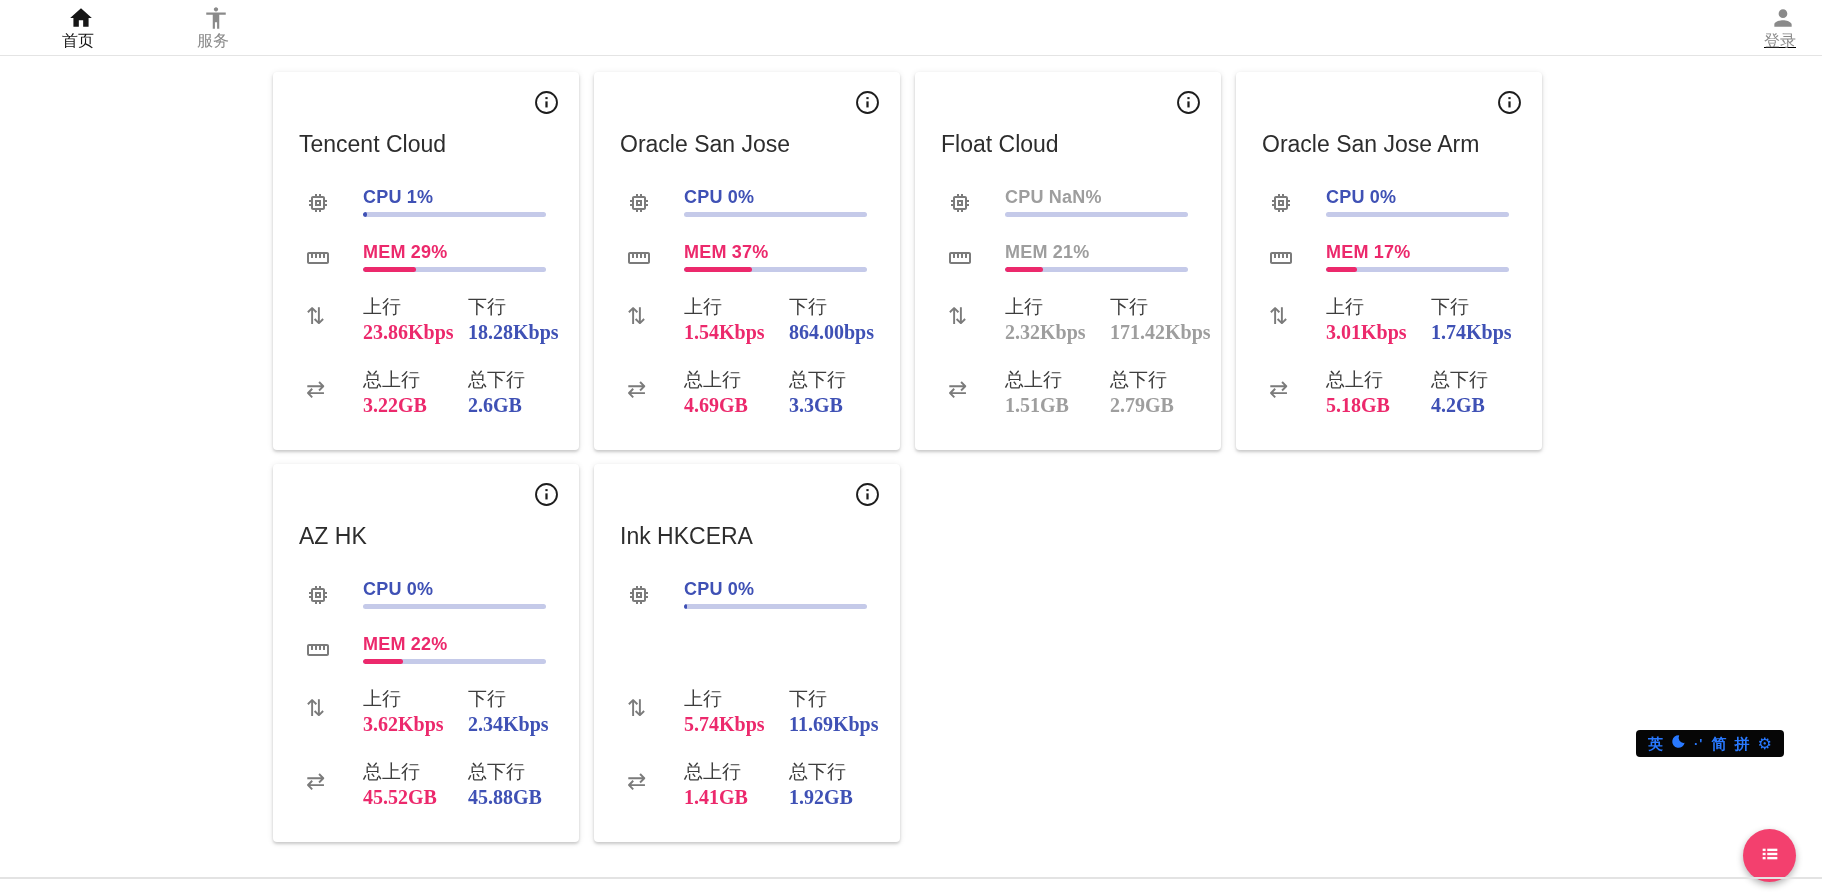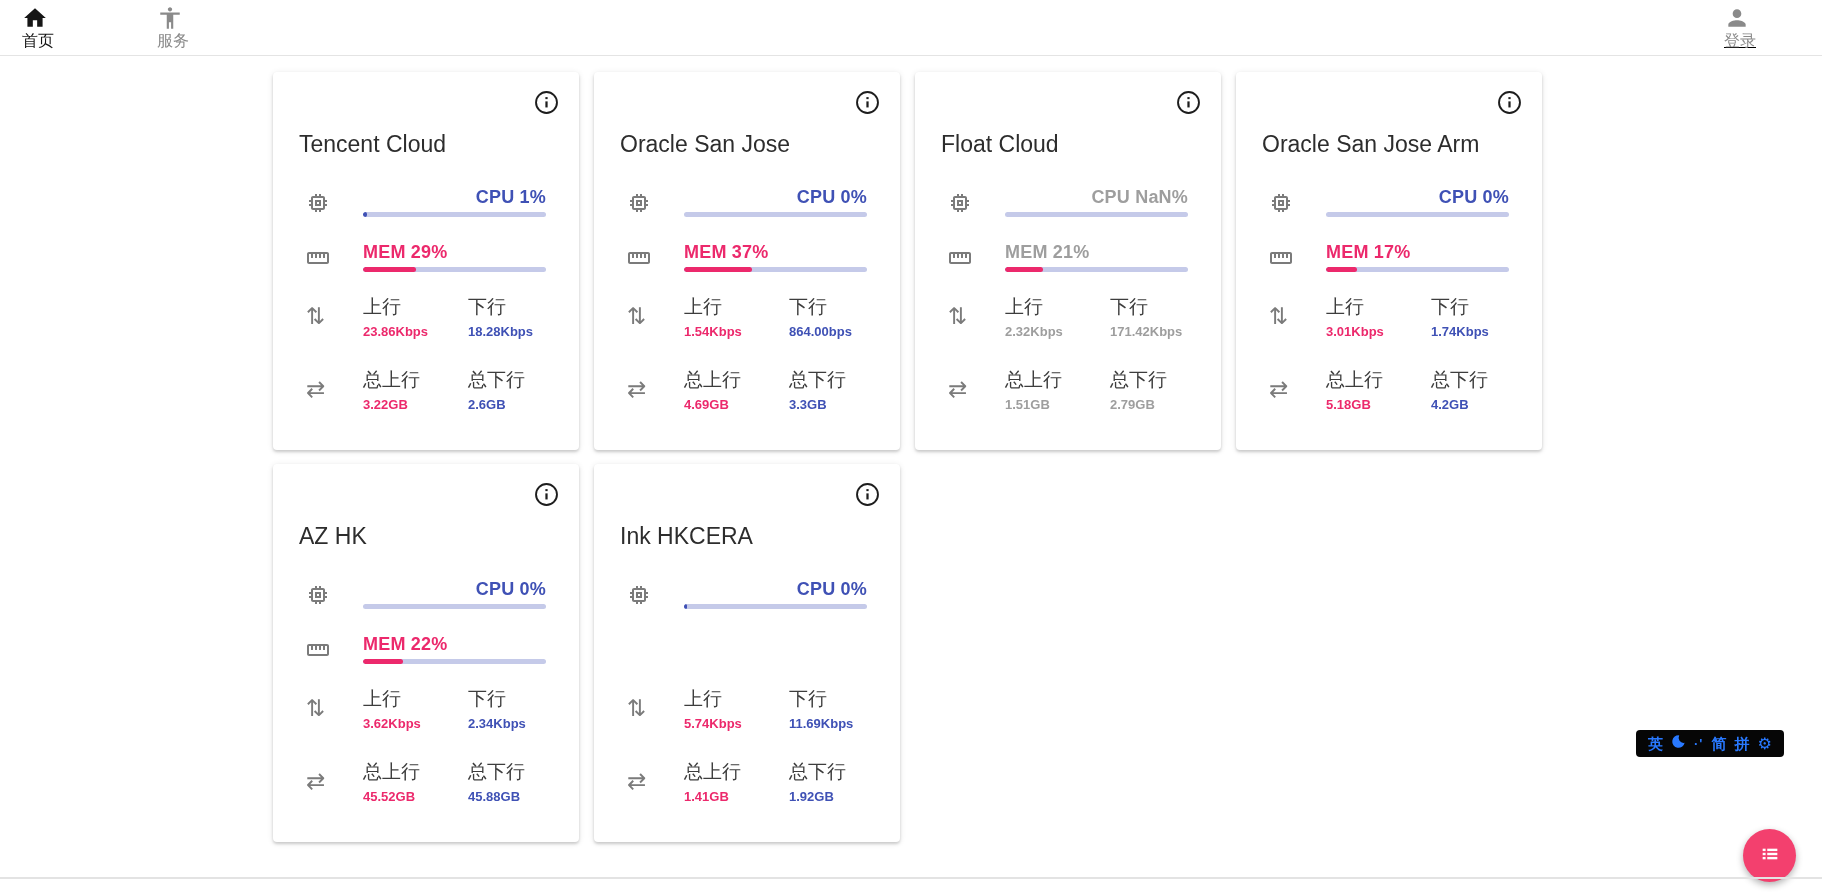--- a/index.html
+++ b/index.html
@@ -9,21 +9,21 @@
     font-family:"Liberation Sans","DejaVu Sans",sans-serif;
     -webkit-font-smoothing:antialiased;
   }
   
   .navbar{
     position:absolute;left:0;top:0;width:1822px;height:55px;
     background:#ffffff;border-bottom:1px solid #e4e4e4;
     display:flex;align-items:center;
   }
   .nav-item{
-    display:flex;flex-direction:column;align-items:flex-start;justify-content:center;
+    display:flex;flex-direction:column;align-items:flex-end;justify-content:center;
     width:72px;height:55px;cursor:pointer;user-select:none;
   }
   .nav-item .nav-label{font-size:16px;line-height:18px;margin-top:1px;color:#8a8a8a;}
   .nav-item.active .nav-label{color:#141414;}
   .nav-item svg{display:block;}
   .nav-home{margin-left:22px;}
   .nav-services{margin-left:63px;}
   .nav-spacer{flex:1;}
   .nav-login{margin-right:26px;text-decoration:underline;}
   
@@ -40,21 +40,21 @@
     position:absolute;left:26px;top:39px;right:60px;
     font-size:23px;line-height:28px;color:#2d2d2d;font-weight:400;
     white-space:nowrap;overflow:hidden;
   }
   .info-btn{
     position:absolute;top:17px;right:19px;width:27px;height:27px;
     display:flex;align-items:center;justify-content:center;cursor:pointer;
     background:none;border:none;padding:0;
   }
   .row{position:absolute;left:33px;right:33px;display:flex;}
-  .row-cpu{top:112px;text-align:right;}
+  .row-cpu{top:112px;}
   .row-mem{top:167px;}
   .row-net{top:222px;}
   .row-total{top:295px;}
   .row .icon-col{width:57px;flex:0 0 57px;}
   .row .icon-col svg{display:block;margin-top:7px;}
   .arrow-glyph{
     font-family:"DejaVu Sans",sans-serif;font-size:23px;line-height:24px;
     color:#7b7b7b;display:block;margin-top:10px;
   }
   .row .content{flex:1;min-width:0;}
@@ -62,21 +62,21 @@
   .cpu-label{color:#3f51b5;}
   .mem-label{color:#ec296c;}
   .bar{height:5px;border-radius:3px;background:#c5cae9;margin-top:4px;overflow:hidden;}
   .bar-fill{height:100%;border-radius:3px;width:0;}
   .cpu-fill{background:#3f51b5;}
   .mem-fill{background:#ec296c;}
   .cols{display:flex;}
   .col1{width:105px;flex:0 0 105px;}
   .col2{flex:1;min-width:0;}
   .net-label{font-size:19px;line-height:22px;color:#3d3d3d;margin-top:2px;}
-  .net-value{font-size:13px;font-weight:700;line-height:20px;margin-top:4px;white-space:nowrap;}
+  .net-value{font-size:20px;font-weight:700;line-height:20px;margin-top:4px;white-space:nowrap;font-family:Liberation Serif, serif;}
   .v-pink{color:#ec296c;}
   .v-blue{color:#3f51b5;}
   
   .card.stale .cpu-label,.card.stale .mem-label{color:#9e9e9e;}
   .card.stale .net-value{color:#9e9e9e;}
   
   .ime-bar{
     position:absolute;left:1636px;top:730px;height:27px;
     background:#060606;border-radius:4px;
     display:flex;align-items:center;padding:0 8px;

